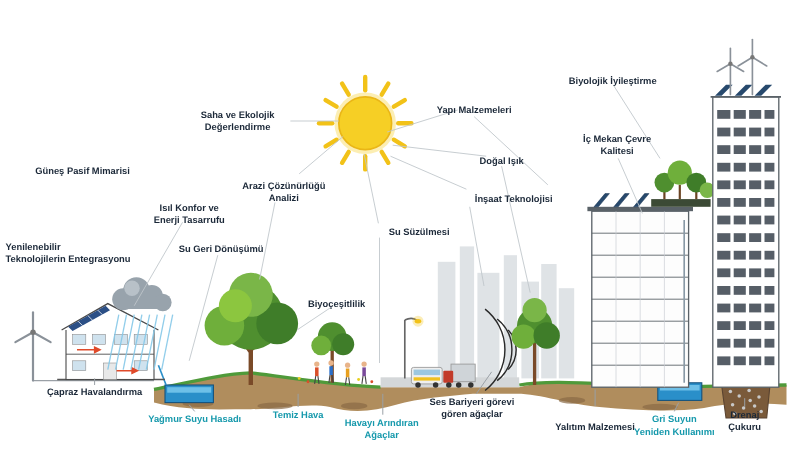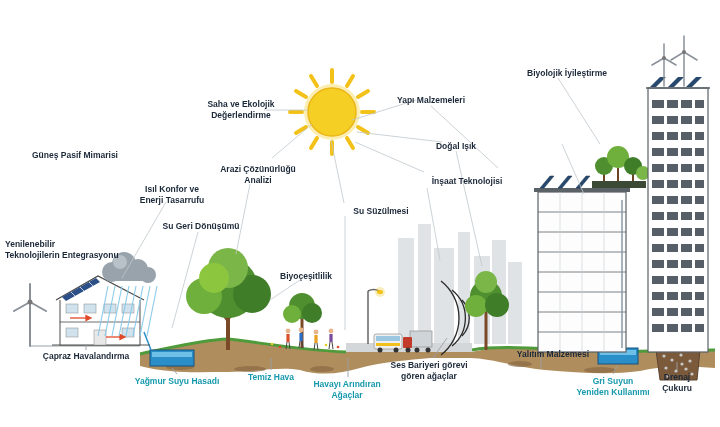--- a/index.html
+++ b/index.html
@@ -351,32 +351,34 @@
       <line x1="172" y1="368" x2="177" y2="374"></line>
       <line x1="271" y1="358" x2="271" y2="370"></line>
       <line x1="348" y1="358" x2="348" y2="377"></line>
       <line x1="447" y1="338" x2="433" y2="358"></line>
       <line x1="541" y1="354" x2="541" y2="369"></line>
       <line x1="617" y1="366" x2="613" y2="374"></line>
       <line x1="677" y1="362" x2="677" y2="370"></line>
     </g>
   </svg>
 
-  <div class="label leftalign" style="left:5px; top:219px;margin-top:20px;">Yenilenebilir
+  <div class="label leftalign" style="left:5px; top:219px;">Yenilenebilir
 Teknolojilerin Entegrasyonu</div>
 
   <div class="label" style="left:75px; top:150px;">Güneş Pasif Mimarisi</div>
 
-  <div class="label" style="left:216px; top:99px;margin-left:25px;">Saha ve Ekolojik
+  <div class="label" style="left:216px; top:99px;">Saha ve Ekolojik
 Değerlendirme</div>
 
   <div class="label" style="left:431px; top:95px;">Yapı Malzemeleri</div>
 
-  <div class="label" style="left:557px; top:68px;margin-left:10px;">Biyolojik İyileştirme</div>
-
+  <div class="label" style="left:557px; top:68px;">Biyolojik İyileştirme</div>
+
+  <div class="label" style="left:561px; top:121px;">İç Mekan Çevre
+Kalitesi</div>
 
   <div class="label" style="left:456px; top:141px;">Doğal Işık</div>
 
   <div class="label" style="left:258px; top:164px;">Arazi Çözünürlüğü
 Analizi</div>
 
   <div class="label" style="left:172px; top:184px;">Isıl Konfor ve
 Enerji Tasarrufu</div>
 
   <div class="label" style="left:427px; top:176px;margin-left:40px;">İnşaat Teknolojisi</div>
@@ -392,20 +394,20 @@
   <div class="label teal" style="left:177px; top:376px;">Yağmur Suyu Hasadı</div>
 
   <div class="label teal" style="left:271px; top:372px;">Temiz Hava</div>
 
   <div class="label teal" style="left:347px; top:379px;">Havayı Arındıran
 Ağaçlar</div>
 
   <div class="label" style="left:429px; top:360px;">Ses Bariyeri görevi
 gören ağaçlar</div>
 
-  <div class="label" style="left:541px; top:349px;margin-left:12px;">Yalıtım Malzemesi</div>
+  <div class="label" style="left:541px; top:383px;">Yalıtım Malzemesi</div>
 
   <div class="label teal" style="left:613px; top:376px;">Gri Suyun
 Yeniden Kullanımı</div>
 
   <div class="label" style="left:677px; top:372px;">Drenaj Çukuru</div>
 
 </div>
 
 </body></html>

